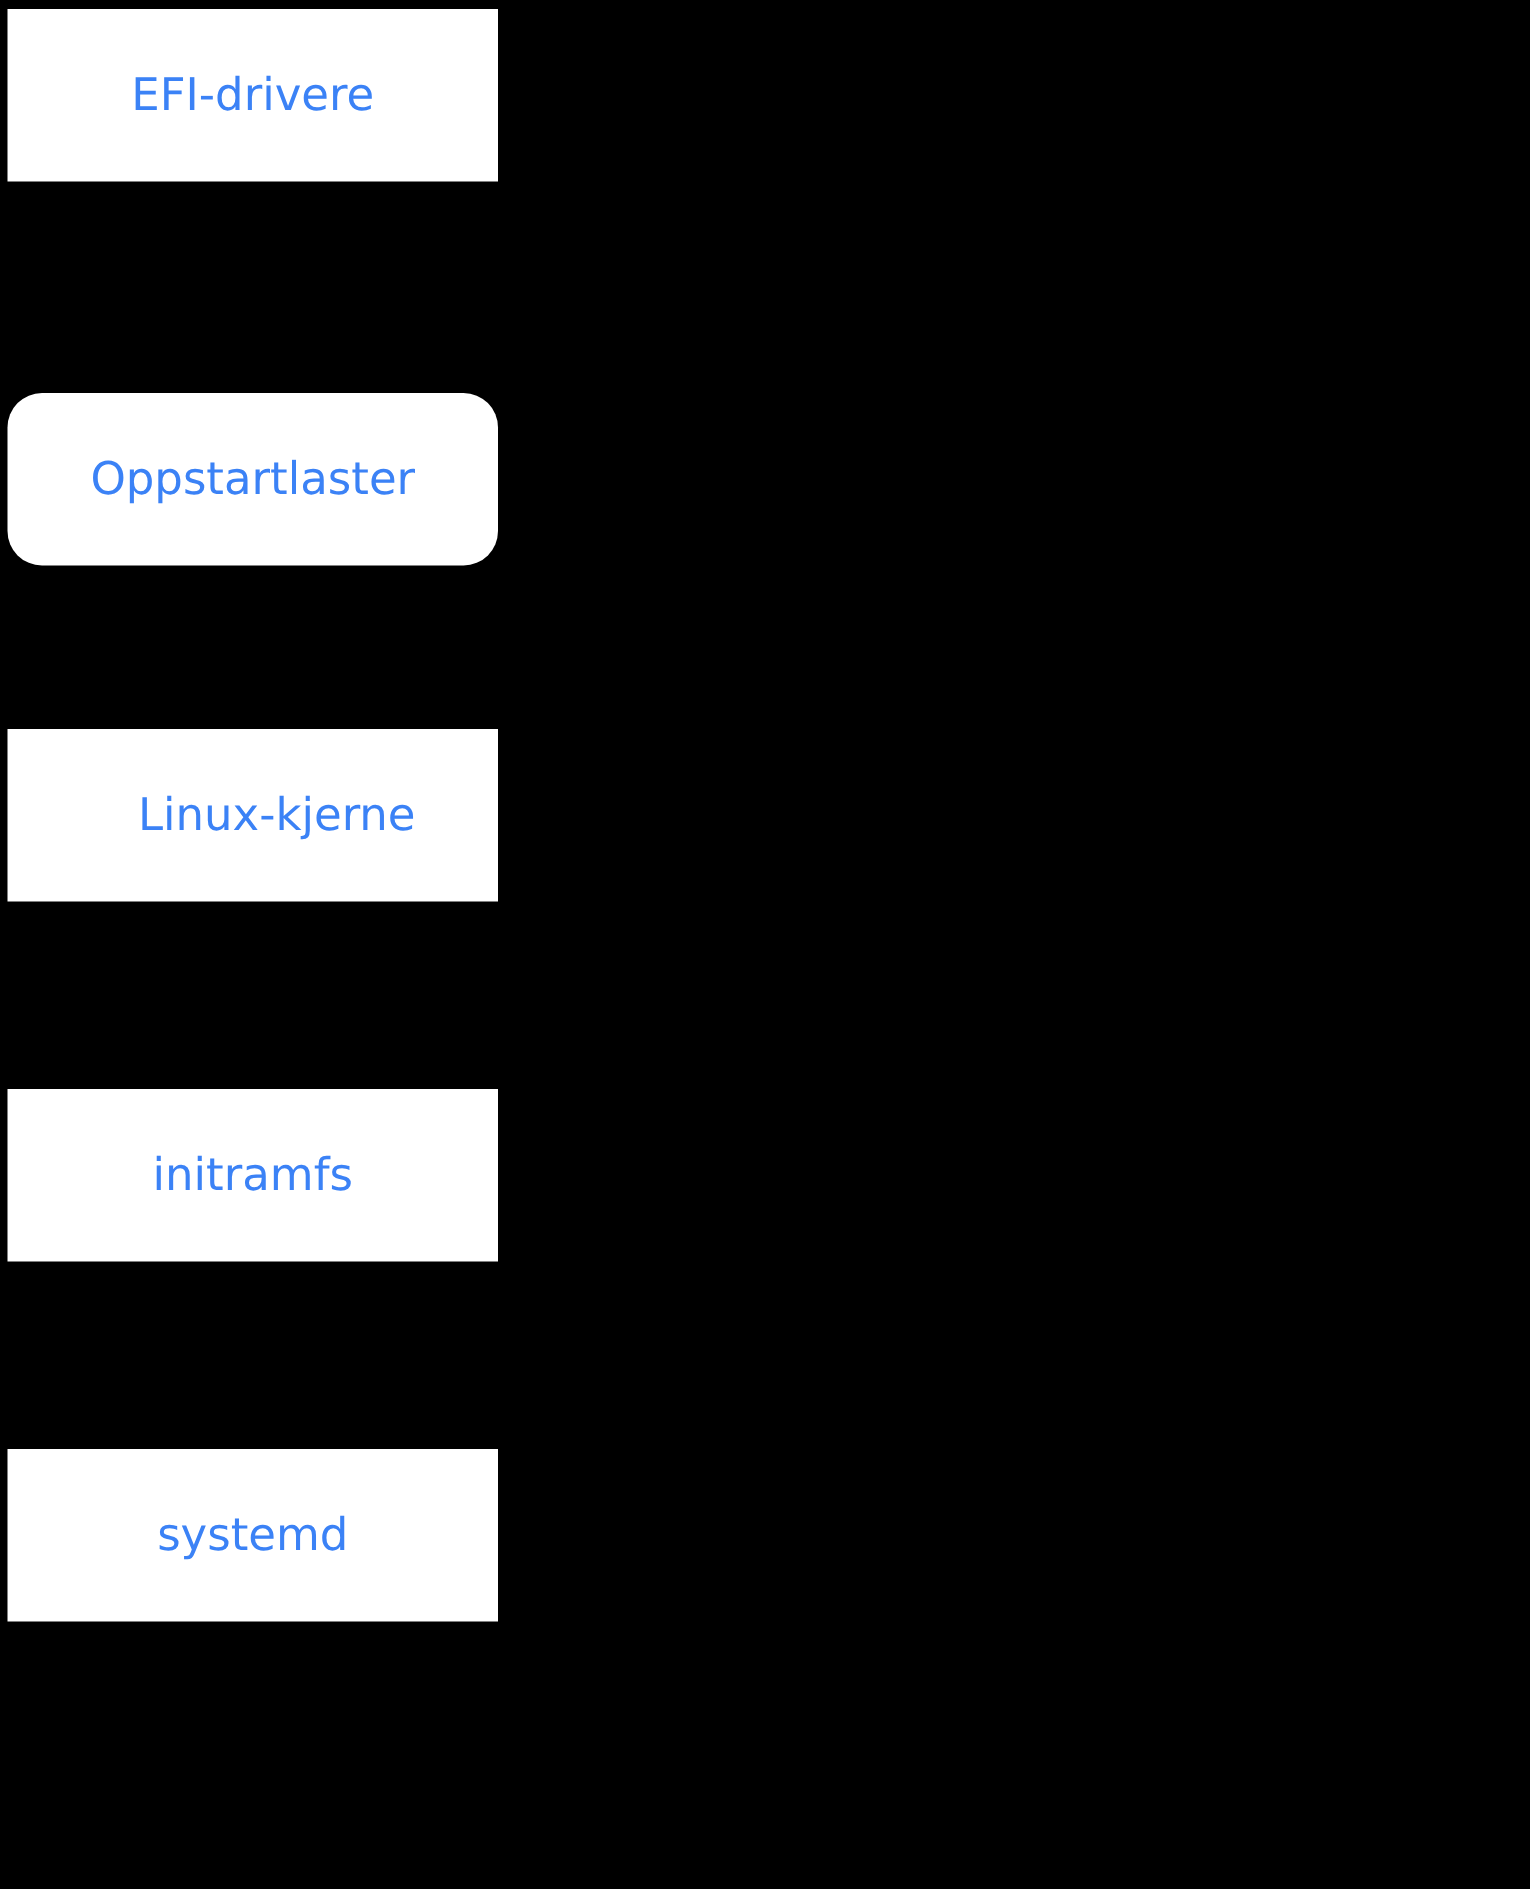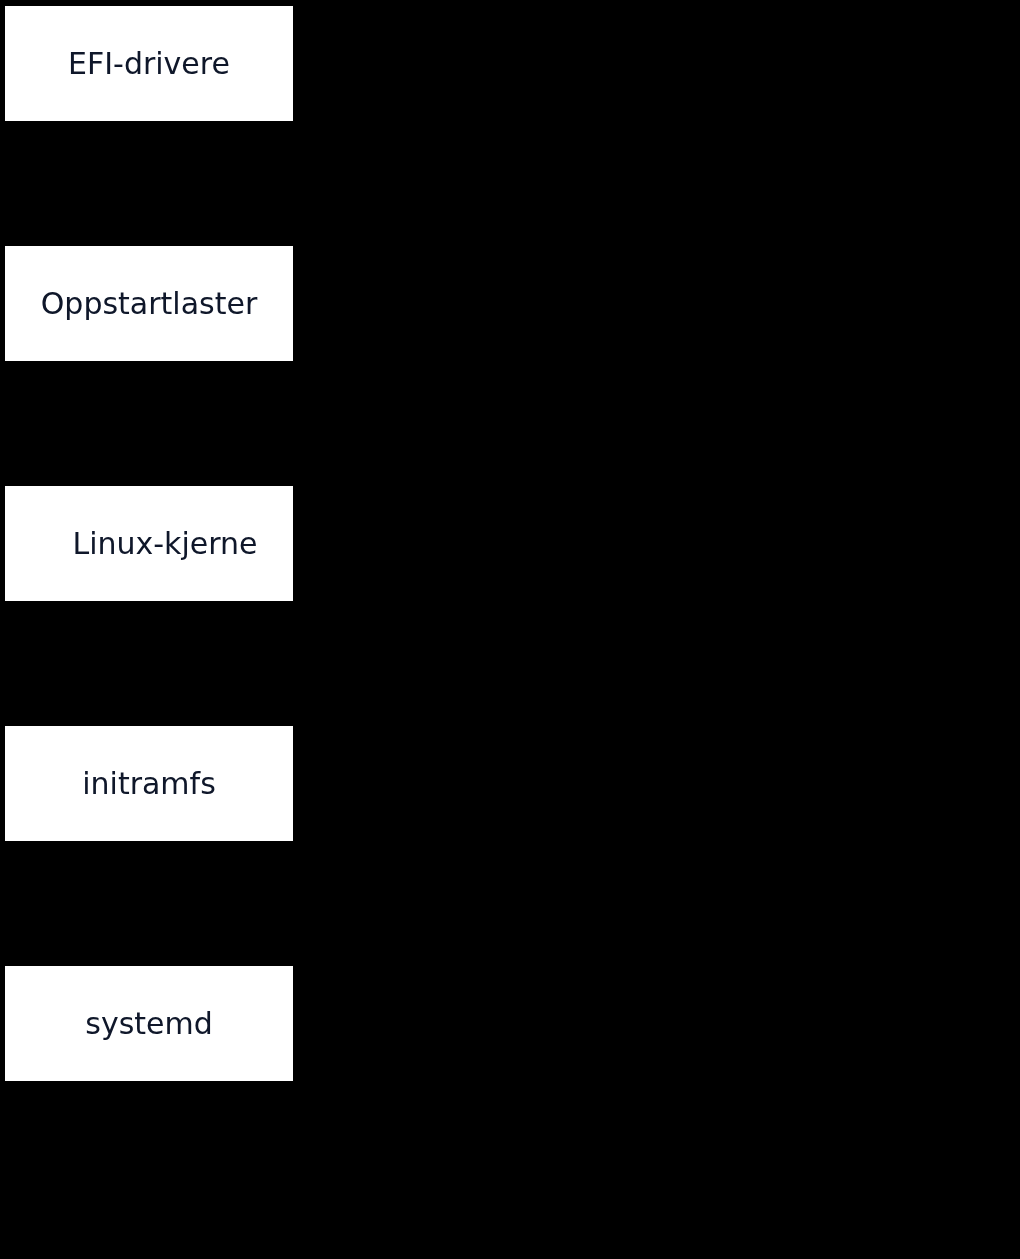--- a/index.html
+++ b/index.html
@@ -11,45 +11,45 @@
     position: relative;
     width: 1020px;
     height: 1259px;
     background: #000000;
     overflow: hidden;
     font-family: "DejaVu Sans", sans-serif;
   }
   .node {
     position: absolute;
     left: 5px;
-    width: 288px;
+    width: 327px;
     height: 115px;
     background: #ffffff;
-    color: #0f172a;
+    color: #3b82f6;
     display: flex;
     align-items: center;
     justify-content: center;
     font-size: 30px;
     line-height: 1;
     box-sizing: border-box;
   }
   .node-label {
     white-space: nowrap;
   }
 </style>
 </head>
 <body>
 
 <div class="canvas">
 
   <div class="node" style="top: 6px;">
     <span class="node-label">EFI-drivere</span>
   </div>
 
-  <div class="node" style="top: 246px;">
+  <div class="node" style="top: 262px; border-radius: 23px;">
     <span class="node-label">Oppstartlaster</span>
   </div>
 
   <div class="node" style="top: 486px; padding-left: 32px;">
     <span class="node-label">Linux-kjerne</span>
   </div>
 
   <div class="node" style="top: 966px;">
     <span class="node-label">systemd</span>
   </div>

